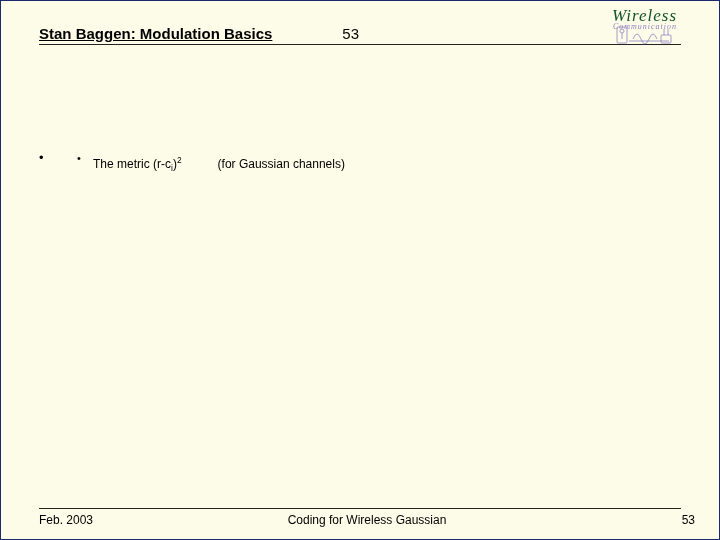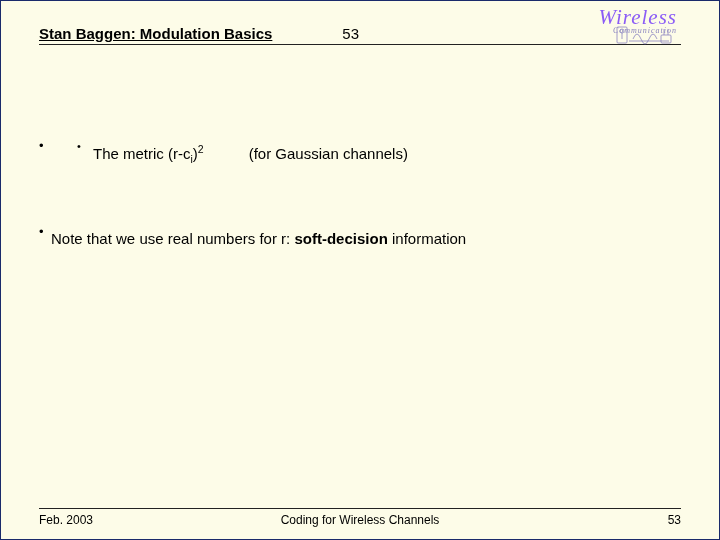--- a/index.html
+++ b/index.html
@@ -32,22 +32,22 @@
   }
   .brand {
     position: absolute;
     top: 6px;
     right: 42px;
     text-align: right;
   }
   .brand-line1 {
     font-family: "Times New Roman", serif;
     font-style: italic;
-    font-size: 21px;
-    color: #8b5cf6;
+    font-size: 17px;
+    color: #14532d;
     letter-spacing: 1px;
     line-height: 1;
   }
   .brand-line2 {
     font-family: Liberation Serif, serif;
     font-style: italic;
     font-size: 8px;
     color: #8a84c0;
     letter-spacing: 1px;
     line-height: 1;
@@ -78,25 +78,25 @@
   }
   .bullet-main::before {
     content: "•";
     position: absolute;
     left: 0;
     top: -6px;
     font-size: 13px;
     color: #000;
   }
   .bullet-sub {
-    font-size: 15px;
+    font-size: 12px;
     line-height: 1.3;
     position: relative;
     padding-left: 30px;
-    margin-top: 12px;
+    margin-top: 24px;
     margin-left: 12px;
   }
   .bullet-sub::before {
     content: "•";
     position: absolute;
     left: 14px;
     top: -4px;
     font-size: 11px;
     color: #000;
   }
@@ -107,21 +107,21 @@
   .footer-rule {
     position: absolute;
     left: 38px;
     right: 38px;
     bottom: 30px;
     border-top: 1px solid #222;
   }
   .footer {
     position: absolute;
     left: 38px;
-    right: 38px;
+    right: 24px;
     bottom: 12px;
     display: flex;
     justify-content: space-between;
     align-items: flex-end;
     font-size: 12px;
   }
   .footer-center {
     position: absolute;
     left: 0; right: 0;
     text-align: center;
@@ -156,27 +156,22 @@
 </div>
 
 <div class="content">
 
   <div class="bullet-main">
     <div class="bullet-sub">
       <span>The metric (r-c</span><sub class="subsc">i</sub><span>)</span><sup class="supsc">2</sup><span>   </span><span>(for Gaussian channels)</span>
     </div>
   </div>
 
-  <div class="bullet-main" style="margin-bottom:80px;">
-    <span>
-      <span>Note that we use real numbers for r: </span><b>soft-decision</b><span> information</span>
-    </span>
-  </div>
 
 
 </div>
 
 <div class="footer-rule"></div>
 <div class="footer">
   <span>Feb. 2003</span>
-  <span class="footer-center">Coding for Wireless Channels</span>
+  <span class="footer-center">Coding for Wireless Gaussian</span>
   <span class="footer-right">53</span>
 </div>
 
 </body></html>

